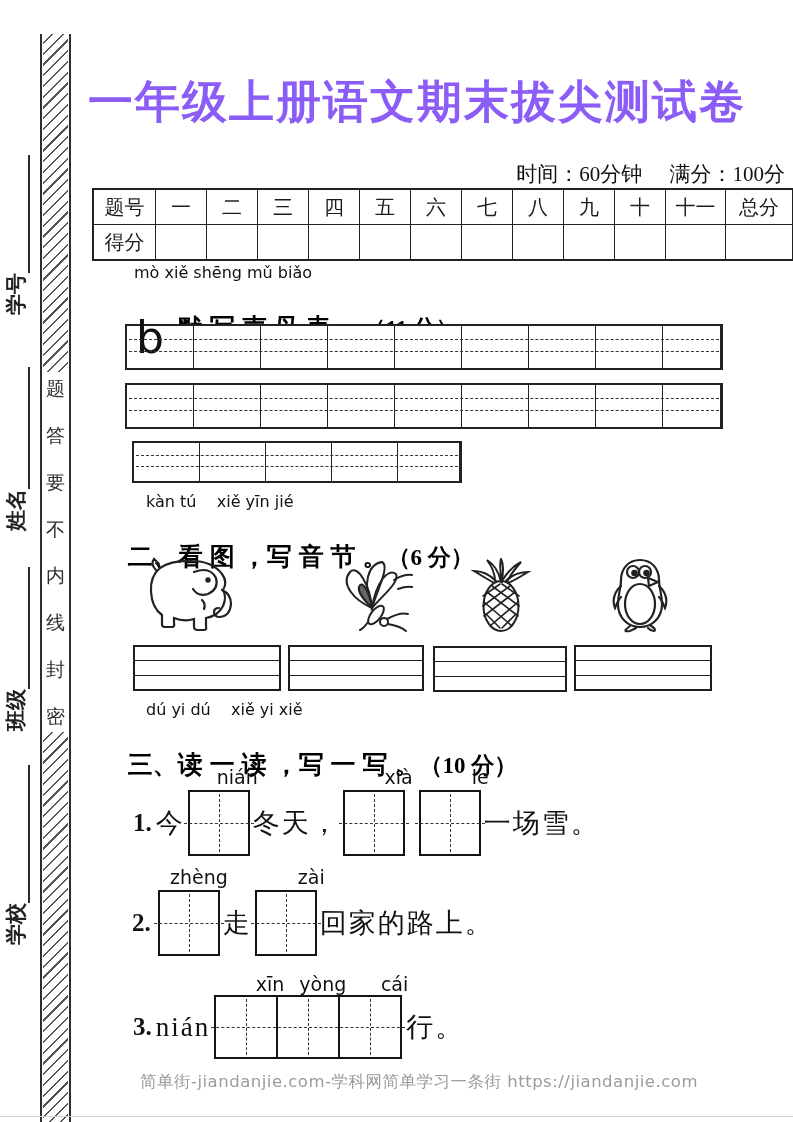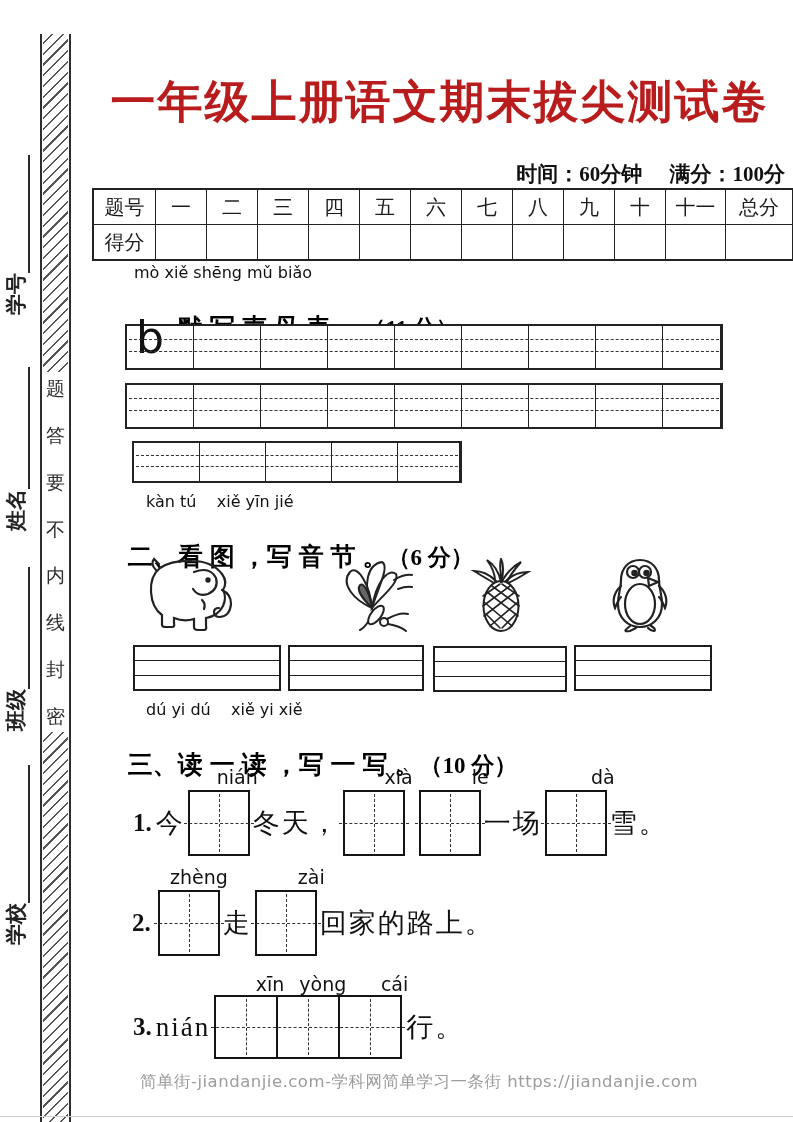--- a/index.html
+++ b/index.html
@@ -19,26 +19,26 @@
   .sfield{position:absolute;height:26px;display:flex;align-items:flex-end;white-space:nowrap;
           transform:rotate(-90deg);font-family:"Liberation Serif","DejaVu Serif",serif;
           font-size:21px;font-weight:600;color:#222;}
   .sfield .fline{display:inline-block;border-bottom:2px solid #2a2a2a;height:20px;}
   .f-xuehao{left:-66px;top:219px;width:166px;} .f-xuehao .fline{width:118px;}
   .f-xingming{left:-68px;top:433px;width:170px;} .f-xingming .fline{width:122px;}
   .f-banji{left:-68px;top:633px;width:170px;} .f-banji .fline{width:122px;}
   .f-xuexiao{left:-76px;top:839px;width:186px;} .f-xuexiao .fline{width:138px;}
 
   
-  .title{position:absolute;left:88px;right:2px;top:72px;text-align:center;
+  .title{position:absolute;left:88px;right:2px;top:72px;text-align:left;
          font-family:"Liberation Serif","DejaVu Serif",serif;font-weight:900;
-         font-size:45px;letter-spacing:2px;color:#b91c1c;}
+         font-size:45px;letter-spacing:2px;color:#8b5cf6;}
   .meta{position:absolute;right:8px;top:160px;font-family:"Liberation Serif","DejaVu Serif",serif;
         font-size:21px;color:#111;}
-  .meta span{margin-left:22px;font-weight:bold;}
+  .meta span{margin-left:22px;}
 
   .score-table{position:absolute;left:92px;top:188px;width:698px;
                border:2px solid #222;display:grid;
                grid-template-columns:62px repeat(10,1fr) 60px 66px;
                font-family:"Liberation Serif","DejaVu Serif",serif;font-size:20px;}
   .score-table .c{height:34px;border-right:1.6px solid #222;border-bottom:1.6px solid #222;
                   display:flex;align-items:center;justify-content:center;}
   .score-table .c:nth-child(13n){border-right:none;}
   .score-table .c.last-row{border-bottom:none;}
 
@@ -314,24 +314,20 @@
     <span class="tian-wrap">
       <span class="pylabel">xià</span>
       <span class="tian" style="display:block;"></span>
     </span>
     <span class="gap8"></span>
     <span class="tian-wrap">
       <span class="pylabel">le</span>
       <span class="tian" style="display:block;"></span>
     </span>
     <span class="zh">一场</span>
-    <span class="tian-wrap">
-      <span class="pylabel">dà</span>
-      <span class="tian" style="display:block;"></span>
-    </span>
     <span class="zh">雪。</span>
   </div>
 
   <div class="item" style="left:132px;top:890px;height:66px;">
     <span class="num">2.</span>
     <span class="tian-wrap">
       <span class="pylabel">zhèng</span>
       <span class="tian" style="display:block;"></span>
     </span>
     <span class="zh">走</span>

